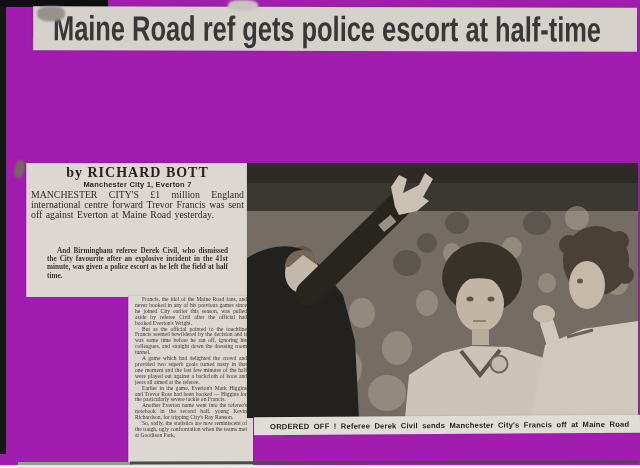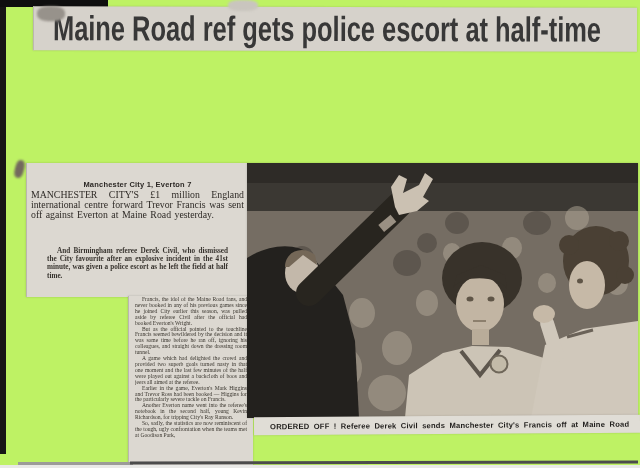--- a/index.html
+++ b/index.html
@@ -1,18 +1,18 @@
 <!DOCTYPE html>
 <html><head>
 <meta charset="utf-8">
 <style>
   html,body{margin:0;padding:0;}
   body{width:640px;height:468px;overflow:hidden;background:#f9f9f8;
        font-family:"Liberation Sans",sans-serif;}
-  .scan{position:relative;width:640px;height:468px;background:#bef264;overflow:hidden;}
+  .scan{position:relative;width:640px;height:468px;background:#a21caf;overflow:hidden;}
   .piece{position:absolute;background:#d9d5ce;box-shadow:0 0 2px rgba(0,0,0,.18);}
   .edgeL{border-left:1px solid #bab6af;}
   
   .bar-left{position:absolute;left:0;top:0;width:6px;height:454px;background:#161616;}
   .bar-top{position:absolute;left:0;top:0;width:108px;height:7px;background:#0f0f0f;}
   .smudge{position:absolute;border-radius:40%;filter:blur(1px);}
   
   .kicker-strip{left:33px;top:7px;width:603px;height:44px;background:#d6d2cb;transform:rotate(.15deg);}
   
   .headline-block{left:25px;top:48px;width:613px;height:116px;background:#e9e6e1;}
@@ -59,20 +59,21 @@
   <div class="piece kicker-strip edgeL">
     <svg width="603" height="44">
       <text x="19" y="34" font-size="35" fill="#383838" textLength="548" lengthAdjust="spacingAndGlyphs">Maine Road ref gets police escort at half-time</text>
     </svg>
     <div class="smudge" style="left:3px;top:0;width:28px;height:15px;background:#97928b;"></div>
   </div>
   <div class="smudge" style="left:228px;top:0;width:30px;height:11px;background:#c9c5be;"></div>
 
 
   <div class="piece article-col edgeL">
+    <div class="byline">by RICHARD BOTT</div>
     <div class="scoreline">Manchester City 1, Everton 7</div>
     <div class="lead">MANCHESTER CITY'S £1 million England international centre forward Trevor Francis was sent off against Everton at Maine Road yesterday.</div>
     <div class="widepars">
       <p>And Birmingham referee Derek Civil, who dismissed the City favourite after an explosive incident in the 41st minute, was given a police escort as he left the field at half time.</p>
     </div>
   </div>
   <div class="smudge" style="left:15px;top:160px;width:9px;height:18px;background:#73695e;transform:rotate(14deg);"></div>
 
   <div class="piece narrow-strip edgeL">
     <div class="narrowpars">

